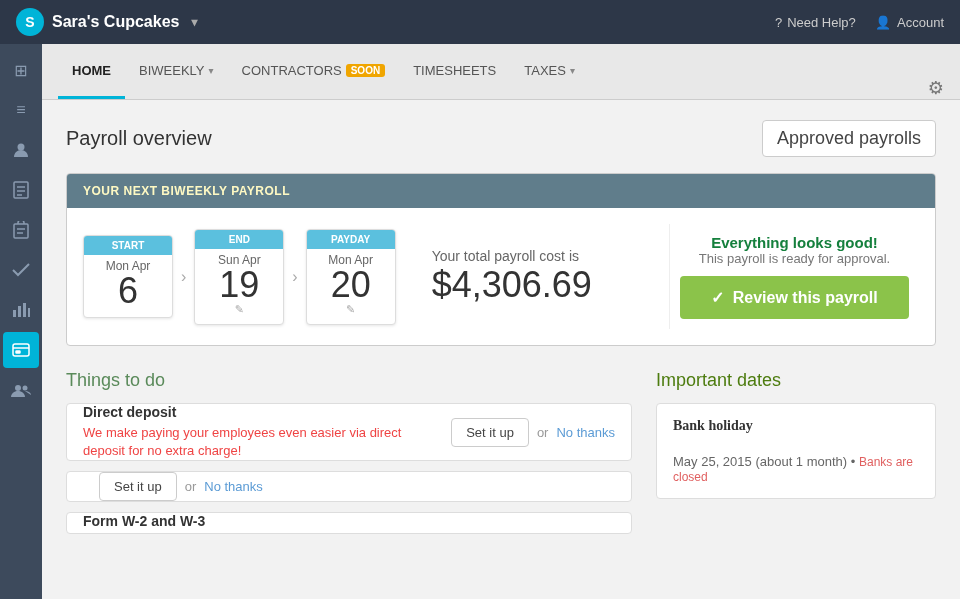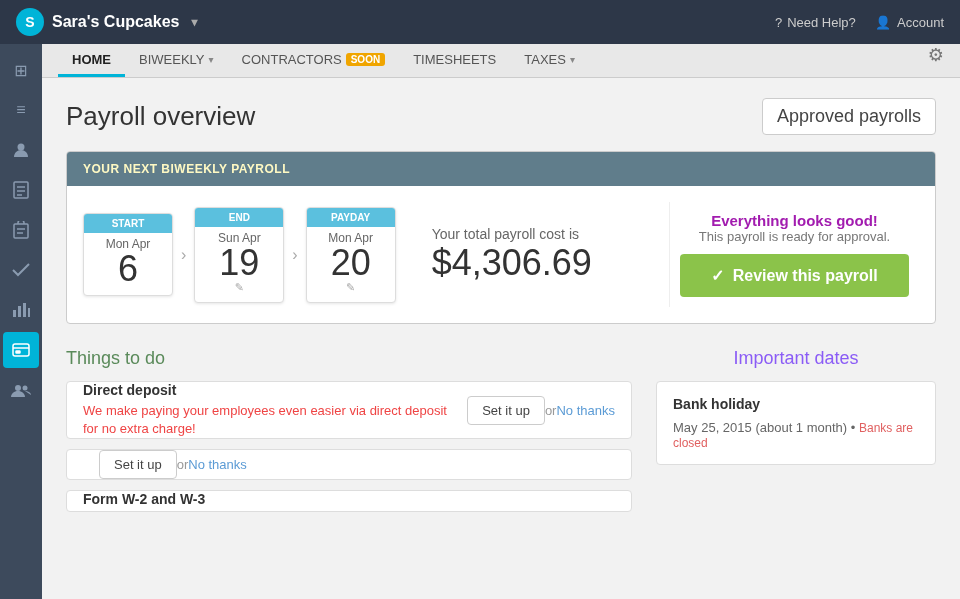--- a/index.html
+++ b/index.html
@@ -91,23 +91,23 @@
       display: flex;
       flex-direction: column;
       overflow: hidden;
     }
 
     
     .tab-bar {
       background: #e8e8e8;
       border-bottom: 1px solid #ccc;
       display: flex;
-      align-items: flex-start;
+      align-items: flex-end;
       padding: 0 16px;
-      height: 34px;
+      height: 56px;
       flex-shrink: 0;
     }
     .tab {
       padding: 10px 14px;
       font-size: 13px;
       color: #555;
       cursor: pointer;
       border-bottom: 3px solid transparent;
       display: flex;
       align-items: center;
@@ -143,21 +143,21 @@
       background: #f2f2f2;
     }
 
     .page-header {
       display: flex;
       align-items: center;
       justify-content: space-between;
       margin-bottom: 16px;
     }
     .page-title {
-      font-size: 26px;
+      font-size: 20px;
       font-weight: 300;
       color: #333;
       text-align: right;
     }
     .approved-payrolls-btn {
       background: white;
       border: 1px solid #ccc;
       border-radius: 4px;
       padding: 7px 14px;
       font-size: 18px;
@@ -261,21 +261,21 @@
       justify-content: center;
       align-items: center;
       gap: 10px;
       padding: 10px;
       border-left: 1px solid #eee;
     }
     .everything-good {
       text-align: center;
     }
     .everything-good-title {
-      color: #a21caf;
+      color: #15803d;
       font-weight: 600;
       font-size: 15px;
     }
     .everything-good-sub {
       color: #777;
       font-size: 13px;
     }
     .review-btn {
       background: #8bc34a;
       color: white;
@@ -299,21 +299,21 @@
     }
     .col-left { flex: 1; }
     .col-right { width: 280px; }
 
     .section-title {
       font-size: 18px;
       font-weight: 400;
       color: #5a8a5a;
       margin-bottom: 12px;
     }
-    .section-title.important { color: #8b5cf6; text-align: center; }
+    .section-title.important { color: #4d7c0f; }
 
     
     .todo-card {
       background: white;
       border: 1px solid #ddd;
       border-radius: 4px;
       padding: 0 16px;
       margin-bottom: 10px;
       display: flex;
       align-items: center;
@@ -326,20 +326,21 @@
       margin-bottom: 4px;
     }
     .todo-desc {
       color: #ef4444;
       font-size: 13px;
       line-height: 1.4;
     }
     .todo-actions {
       display: flex;
       align-items: center;
+      gap: 8px;
       flex-shrink: 0;
       margin-left: 16px;
       justify-content: space-between;
     }
     .set-up-btn, .generate-btn {
       background: white;
       border: 1px solid #ccc;
       border-radius: 4px;
       padding: 6px 14px;
       font-size: 13px;
@@ -352,21 +353,22 @@
     
     .important-dates-card {
       background: white;
       border: 1px solid #ddd;
       border-radius: 4px;
       padding: 14px 16px;
     }
     .bank-holiday-title {
       font-weight: 600;
       color: #333;
-      margin-bottom: 8px;
+      margin-bottom: 20px;
+      font-family: Liberation Serif, serif;
     }
     .bank-holiday-date {
       font-size: 13px;
       color: #666;
     }
     .banks-closed {
       color: #e06060;
       font-size: 12px;
     }
   </style>

